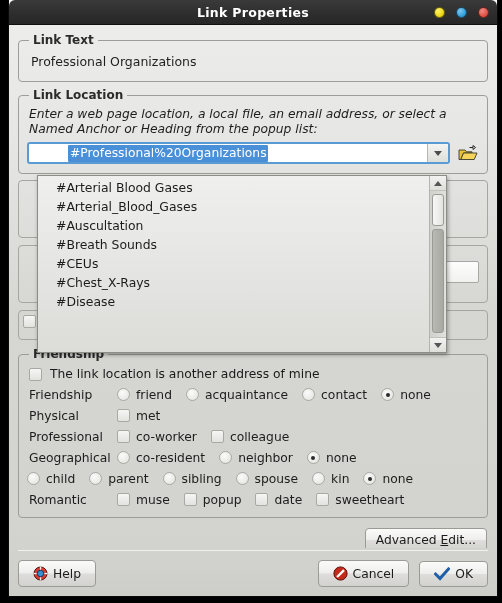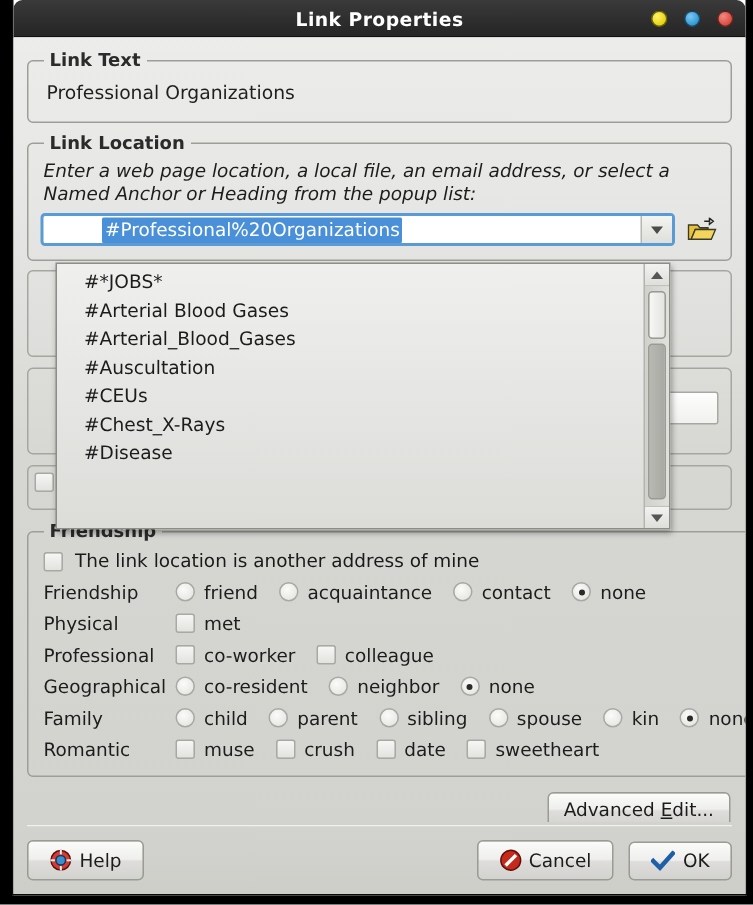--- a/index.html
+++ b/index.html
@@ -303,21 +303,20 @@
             <div class="ctl">
               <div class="rad"></div>
               <span>neighbor</span>
             </div>
             <div class="ctl">
               <div class="rad on"></div>
               <span>none</span>
             </div>
           </div>
           <div class="fs-row">
-            <div class="fs-label">Family</div>
             <div class="ctl">
               <div class="rad"></div>
               <span>child</span>
             </div>
             <div class="ctl">
               <div class="rad"></div>
               <span>parent</span>
             </div>
             <div class="ctl">
               <div class="rad"></div>
@@ -337,21 +336,21 @@
             </div>
           </div>
           <div class="fs-row">
             <div class="fs-label">Romantic</div>
             <div class="ctl">
               <div class="chk"></div>
               <span>muse</span>
             </div>
             <div class="ctl">
               <div class="chk"></div>
-              <span>crush</span>
+              <span>popup</span>
             </div>
             <div class="ctl">
               <div class="chk"></div>
               <span>date</span>
             </div>
             <div class="ctl">
               <div class="chk"></div>
               <span>sweetheart</span>
             </div>
           </div>
@@ -359,24 +358,24 @@
     </fieldset>
 
     <div class="adv-row">
       <div class="btn">
         <span id="adv-label">Advanced <u>E</u>dit...</span>
       </div>
     </div>
 
     <div class="popup">
       <div class="popup-list" id="popup-list">
-          <div class="popup-item">#*JOBS*</div>
           <div class="popup-item">#Arterial Blood Gases</div>
           <div class="popup-item">#Arterial_Blood_Gases</div>
           <div class="popup-item">#Auscultation</div>
+          <div class="popup-item">#Breath Sounds</div>
           <div class="popup-item">#CEUs</div>
           <div class="popup-item">#Chest_X-Rays</div>
           <div class="popup-item">#Disease</div>
         </div>
       <div class="popup-scroll">
         <div class="sb-btn up">
             <i></i>
           </div>
         <div class="sb-track">
           <div class="sb-thumb"></div>

